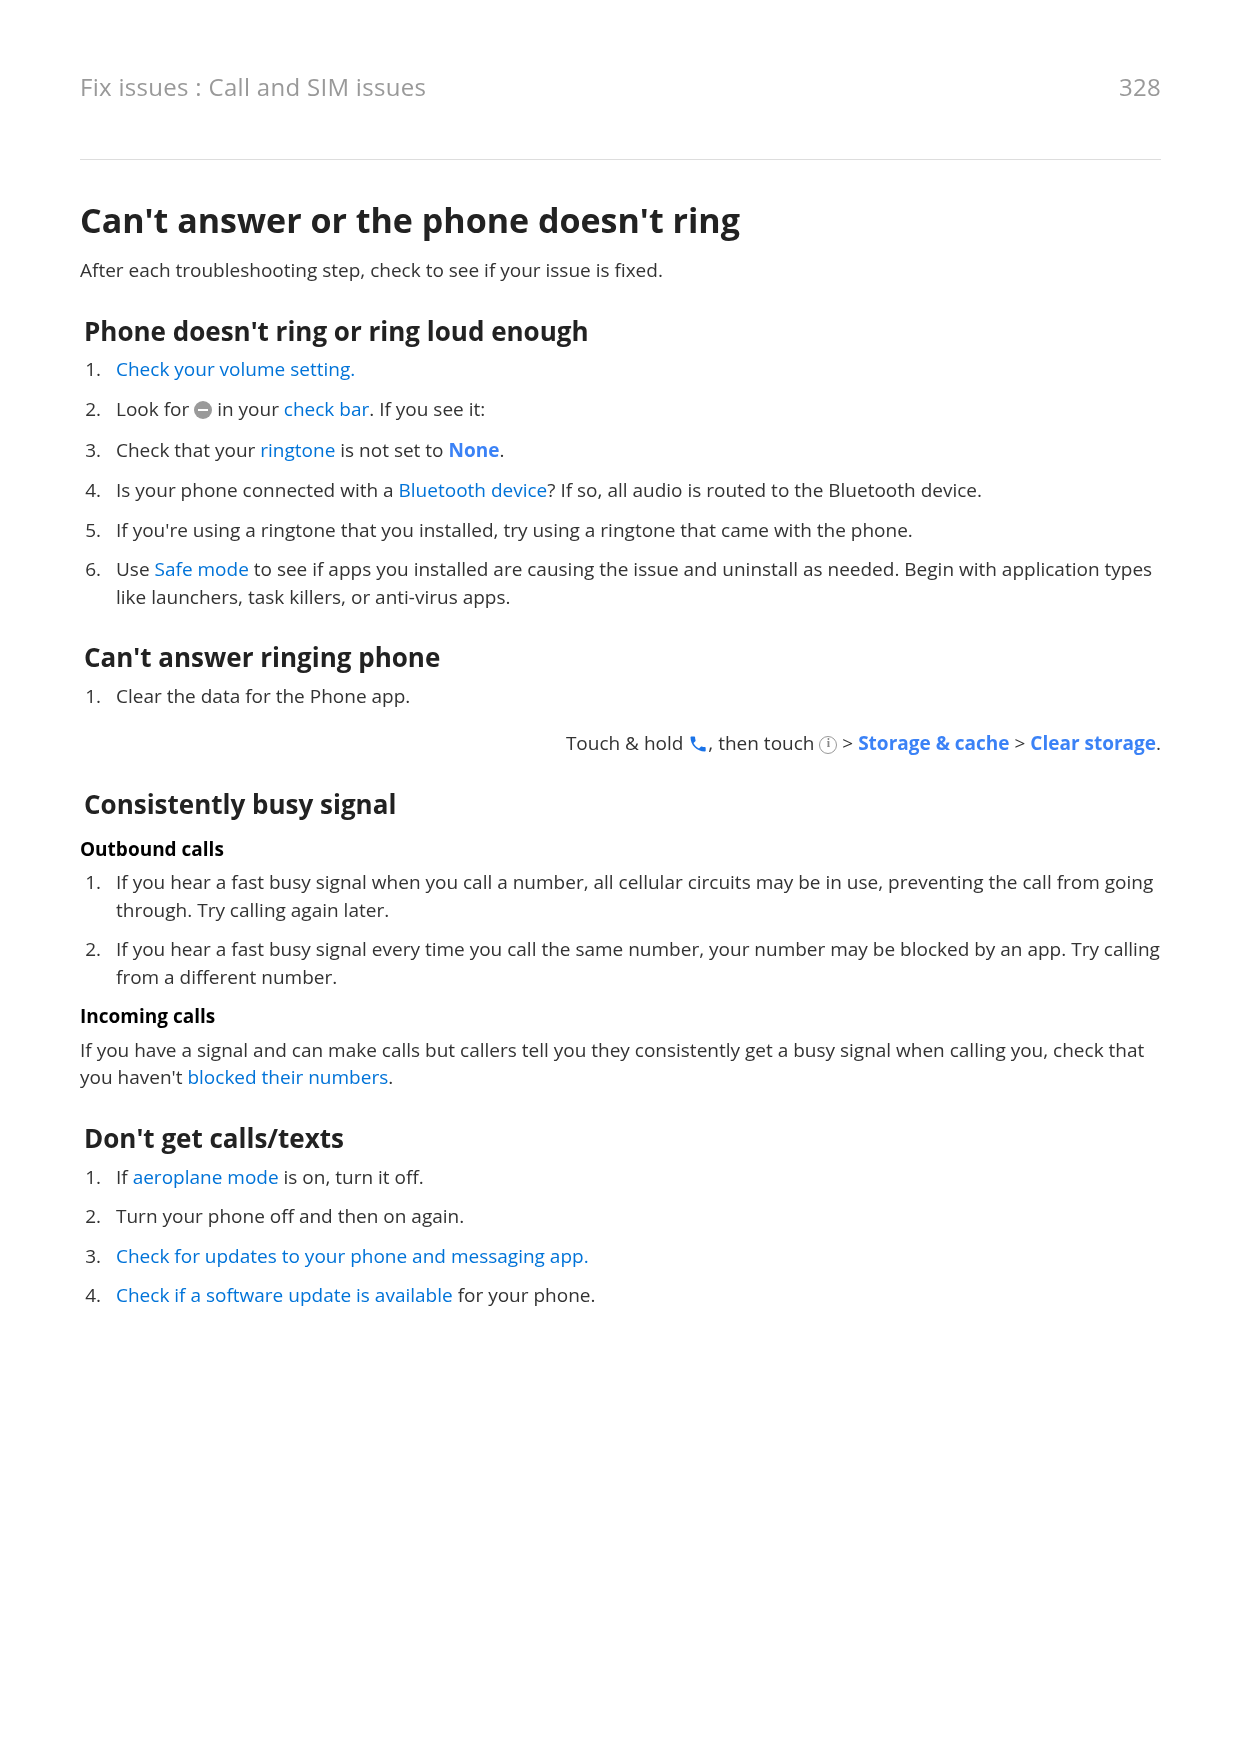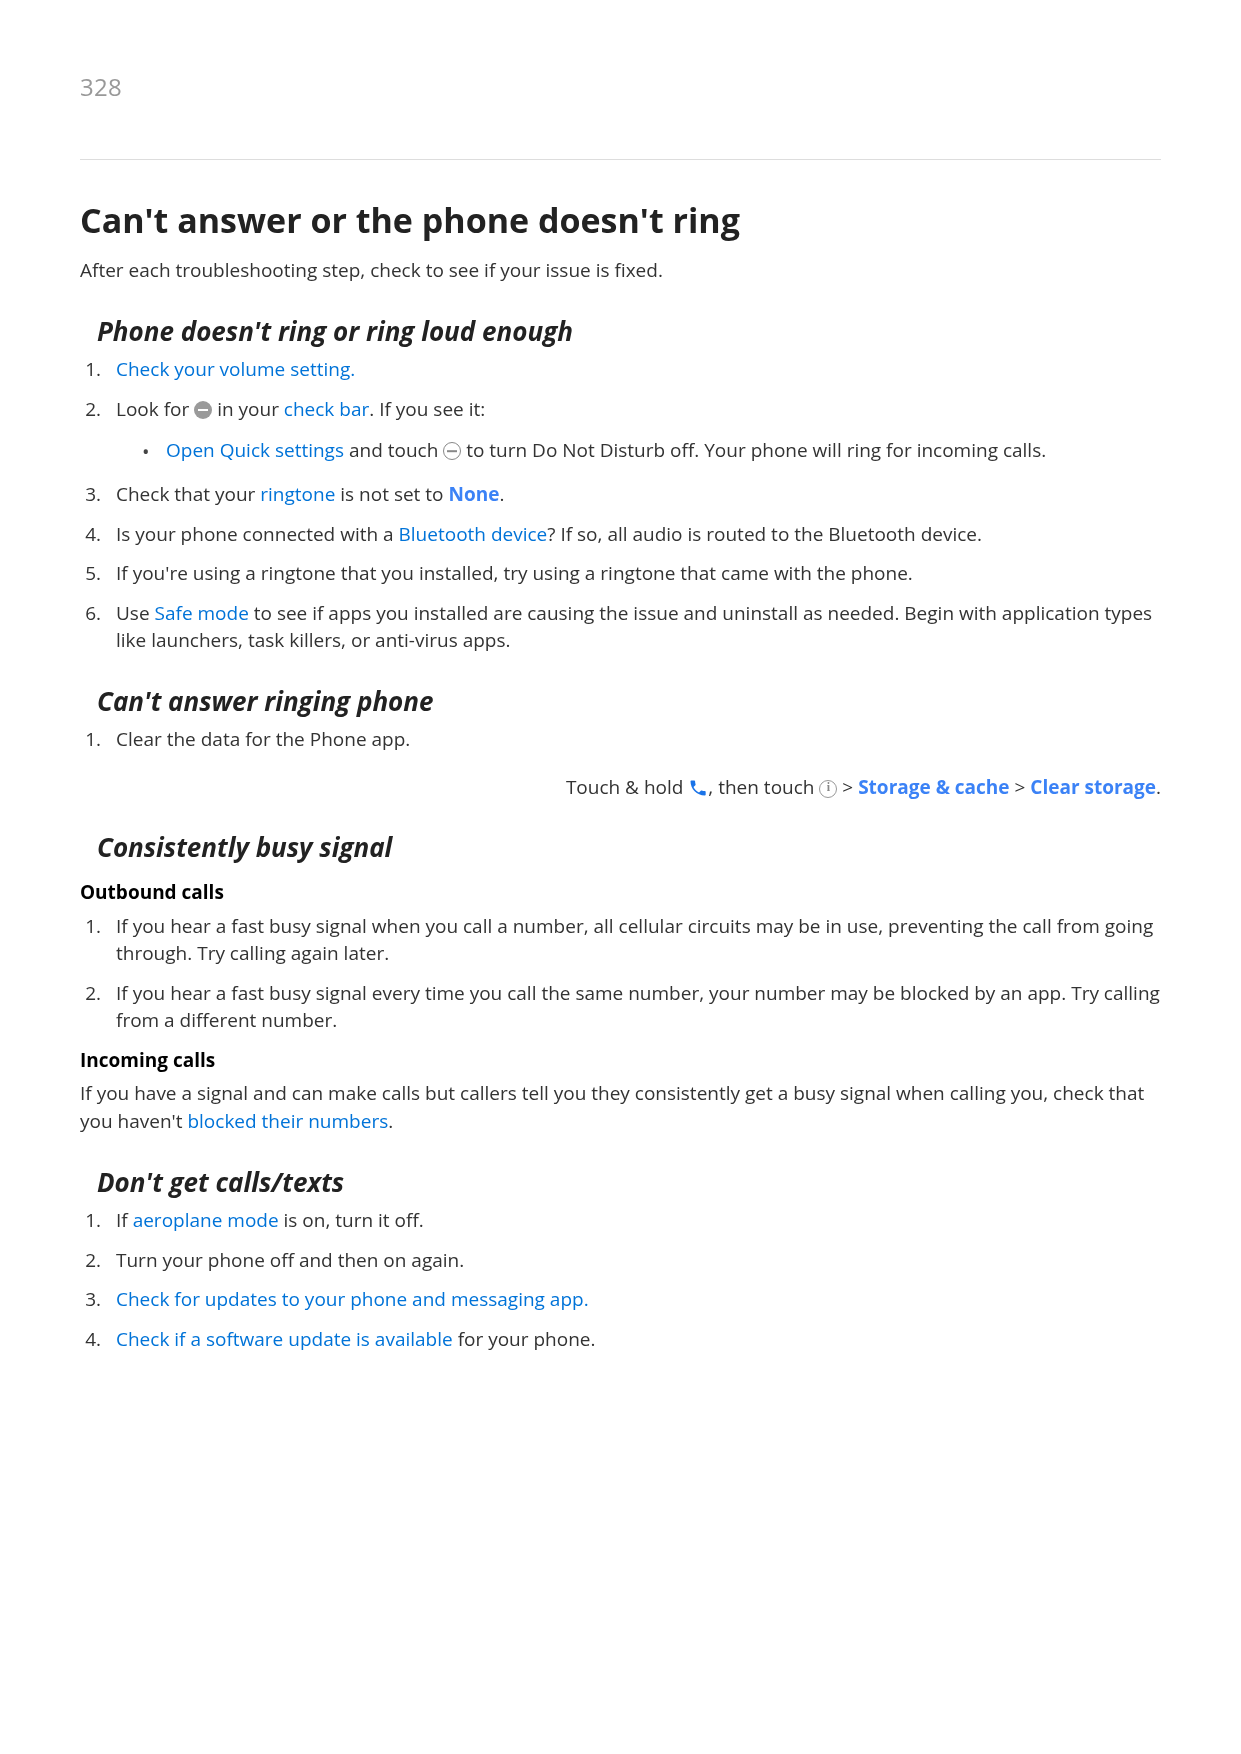--- a/index.html
+++ b/index.html
@@ -23,23 +23,22 @@
   }
   h1 {
     font-size: 34px;
     font-weight: 700;
     margin: 8px 0 12px;
     color: #222;
   }
   h2 {
     font-size: 26px;
     font-weight: 700;
-    margin: 28px 17px 6px;
+    margin: 28px 4px 6px;
     color: #222;
-    font-style: italic;
   }
   h3 {
     font-size: 19px;
     font-weight: 700;
     margin: 12px 0 6px;
     color: #000000;
   }
   p { margin: 6px 0 14px; }
   ol {
     list-style-position: outside;
@@ -108,37 +107,35 @@
     content:"i"; position:absolute; left:0; right:0; top:50%;
     transform:translateY(-56%);
     font-family: Georgia, serif; font-size:12px; color:#888; font-weight:bold;
   }
   .chev { color:#333; }
 </style>
 </head>
 <body>
 
 <div class="header-row">
+  <span>Fix issues : Call and SIM issues</span>
   <span>328</span>
 </div>
 
 <h1>Can't answer or the phone doesn't ring</h1>
 <p>After each troubleshooting step, check to see if your issue is fixed.</p>
 
 <h2>Phone doesn't ring or ring loud enough</h2>
 <ol>
   <li>
     <a class="link">Check your volume setting.</a>
   </li>
   <li>
     <span>Look for </span><span class="dnd-icon-solid"></span><span> in your </span><a class="link">check bar</a><span>. If you see it:</span>
     <ul class="bullets">
-      <li>
-        <a class="link">Open Quick settings</a><span> and touch </span><span class="dnd-icon-outline"></span><span> to turn Do Not Disturb off. Your phone will ring for incoming calls.</span>
-      </li>
     </ul>
   </li>
   <li>
     <span>Check that your </span><a class="link">ringtone</a><span> is not set to </span><b>None</b><span>.</span>
   </li>
   <li>
     <span>Is your phone connected with a </span><a class="link">Bluetooth device</a><span>? If so, all audio is routed to the Bluetooth device.</span>
   </li>
   <li>If you're using a ringtone that you installed, try using a ringtone that came with the phone.</li>
   <li>

